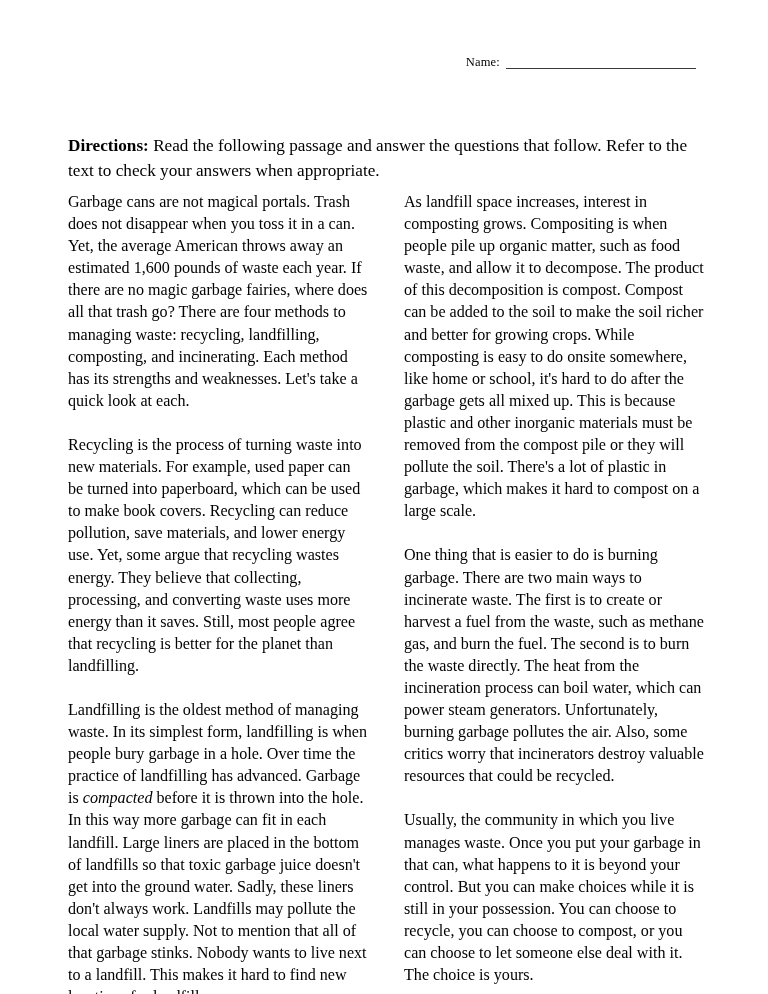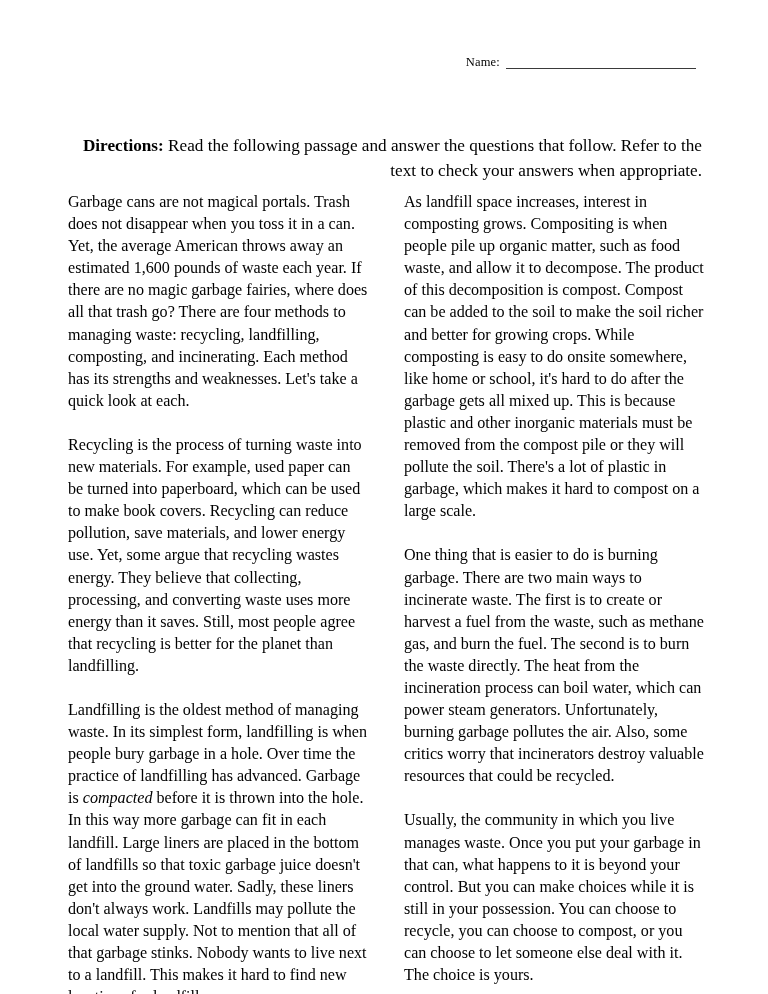--- a/index.html
+++ b/index.html
@@ -60,21 +60,21 @@
   }
 
   
   .directions {
     position: absolute;
     top: 134px;
     left: 68px;
     width: 634px;
     font-size: 17.2px;
     line-height: 24.5px;
-    text-align: right;
+    text-align: left;
   }
   .directions .dir-label {
     font-weight: bold;
   }
 
   
   .columns {
     position: absolute;
     top: 191px;
     left: 68px;

